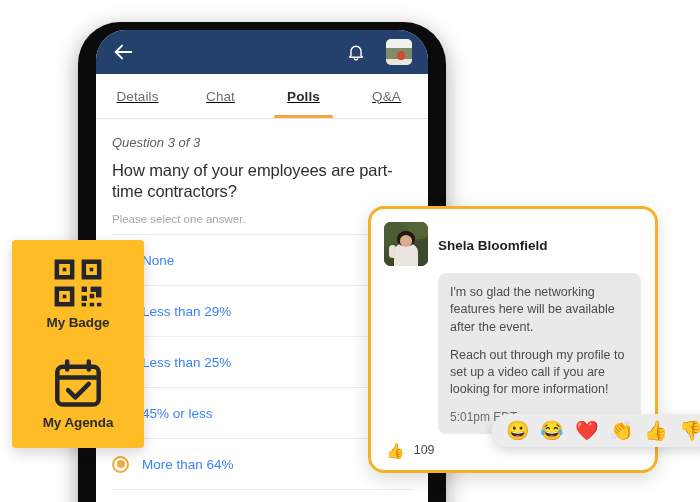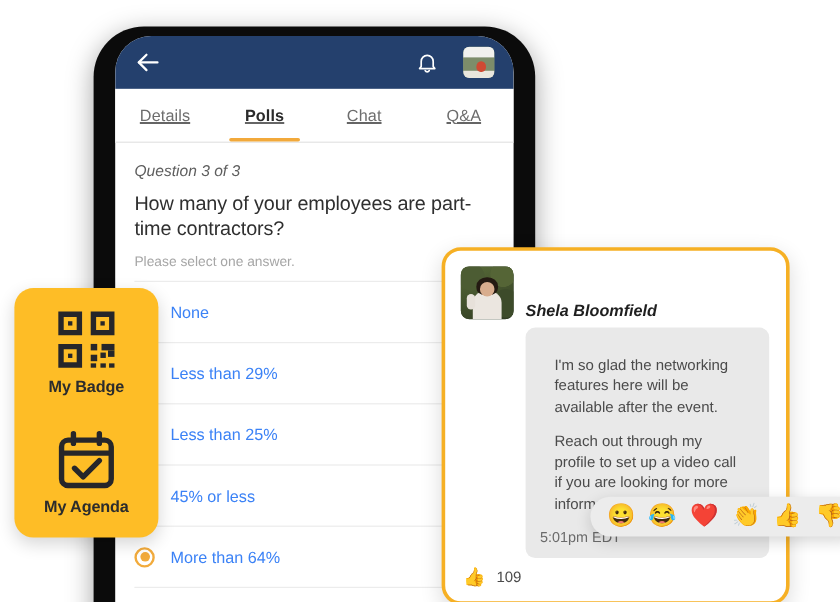--- a/index.html
+++ b/index.html
@@ -181,23 +181,23 @@
   .option-label {
     font-size: 13.5px;
     color: #3b82f6;
   }
 
   
   .side-panel {
     position: absolute;
     left: 12px;
     top: 240px;
-    width: 120px;
+    width: 132px;
     background: #febd26;
-    border-radius: 16px;
+    border-radius: 4px;
     padding: 14px 0 16px 0;
     box-shadow: 0 5px 14px rgba(0,0,0,0.16);
     z-index: 20;
   }
   .side-item {
     display: flex;
     flex-direction: column;
     align-items: center;
     cursor: pointer;
     padding: 2px 0;
@@ -221,22 +221,21 @@
     background: #ffffff;
     border: 3px solid #f6b024;
     border-radius: 16px;
     padding: 13px 14px 12px 13px;
     box-sizing: border-box;
     box-shadow: 0 6px 18px rgba(0,0,0,0.14);
     z-index: 25;
   }
   .chat-head {
     display: flex;
-    align-items: flex-end;
-    font-style: italic;
+    align-items: center;
   }
   .chat-avatar {
     width: 44px;
     height: 44px;
     border-radius: 7px;
     overflow: hidden;
     position: relative;
     flex: 0 0 auto;
     margin-right: 10px;
     background: #2e3a24;
@@ -272,21 +271,21 @@
     padding-top: 3px;
   }
   .bubble {
     margin-left: 54px;
     margin-top: 7px;
     background: #e9e9e9;
     border-radius: 8px;
     padding: 11px 12px 10px 12px;
   }
   .bubble p {
-    margin: 12px;
+    margin: 0;
     font-size: 12.5px;
     line-height: 1.38;
     color: #4b4b4b;
   }
   .bubble p + p { margin-top: 11px; }
   .bubble .time {
     margin-top: 11px;
     font-size: 12px;
     color: #6b6b6b;
   }
@@ -348,25 +347,25 @@
         <div class="land"></div>
         <div class="ground"></div>
         <div class="blob"></div>
       </div>
     </div>
 
     <div class="tabs">
       <div class="tab">
         <span>Details</span>
       </div>
+      <div class="tab">
+        <span>Chat</span>
+      </div>
       <div class="tab active">
         <span>Polls</span>
-      </div>
-      <div class="tab">
-        <span>Chat</span>
       </div>
       <div class="tab">
         <span>Q&amp;A</span>
       </div>
     </div>
 
     <div class="poll-body">
       <div class="q-counter">Question 3 of 3</div>
       <div class="q-title">How many of your employees are part-time contractors?</div>
       <div class="q-hint">Please select one answer.</div>

